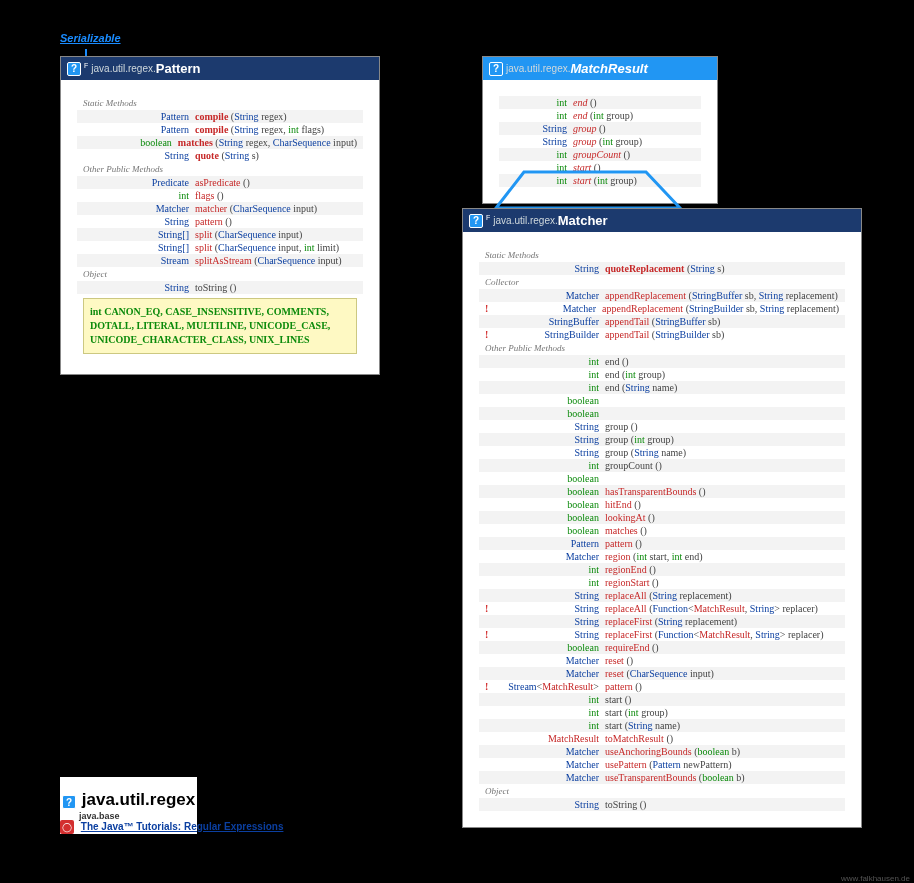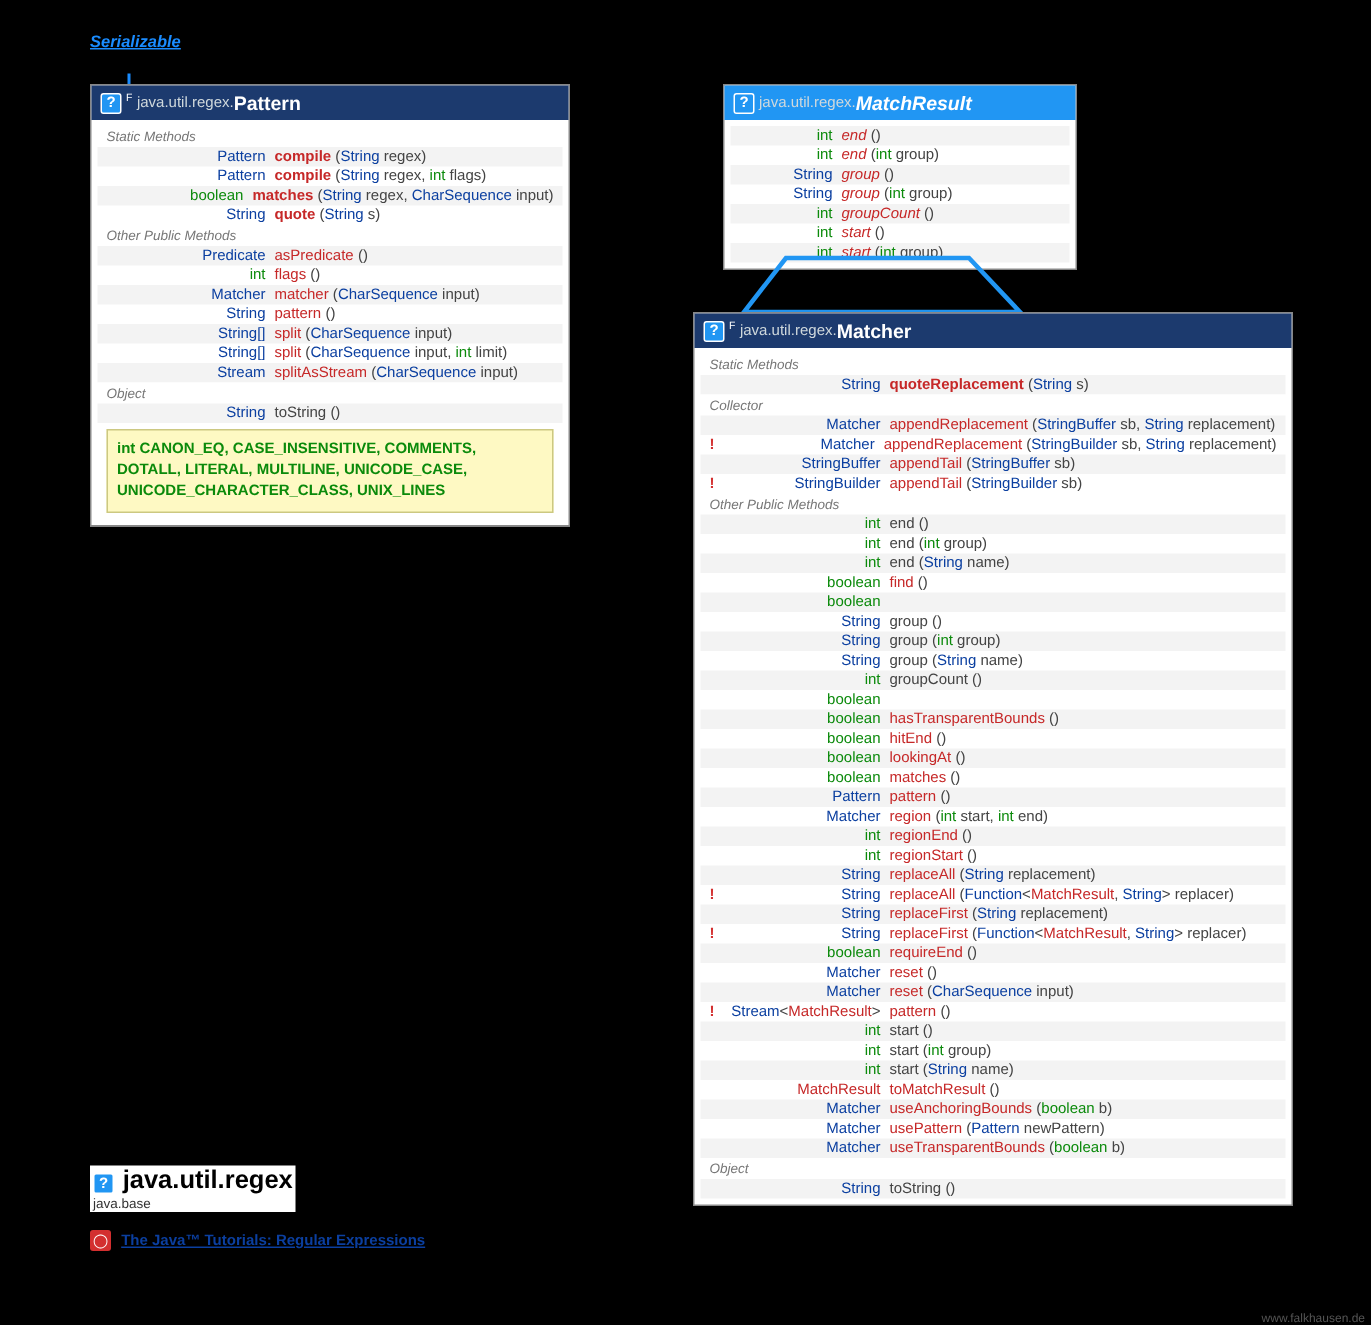--- a/index.html
+++ b/index.html
@@ -8,21 +8,21 @@
     padding: 0;
     background: #000;
     font-family: Verdana, Arial, sans-serif;
     font-size: 10px;
     width: 914px;
     height: 883px;
     position: relative;
   }
   .label-serial {
     position: absolute;
-    top: 22px;
+    top: 32px;
     left: 60px;
     color: #1a8cff;
     font-weight: bold;
     font-style: italic;
     font-size: 11px;
     text-decoration: underline;
   }
   .class-box {
     position: absolute;
     background: #fff;
@@ -53,21 +53,21 @@
     border-radius: 2px;
   }
   .sup-f {
     font-size: 7px;
     color: #fff;
     margin-right: 3px;
     margin-top: -6px;
   }
   .pkg { color: #cfd8dc; font-size: 10px; }
   .clsname { color: #fff; font-weight: bold; font-size: 13px; }
-  .box-body { padding: 4px; }
+  .box-body { padding: 16px; font-family: Liberation Serif, serif; }
   .section-label {
     font-style: italic;
     color: #777;
     font-size: 9px;
     padding: 2px 6px;
     background: #fff;
   }
   .row {
     display: flex;
     padding: 0 6px;
@@ -95,24 +95,24 @@
     font-weight: bold;
     font-size: 10px;
     line-height: 14px;
   }
   .pkg-title {
     position: absolute;
     left: 60px;
     top: 777px;
     color: #000;
     background: #fff;
-    padding: 0 2px;
+    padding: 13px 2px;
   }
   .pkg-title .big { font-weight: bold; font-size: 17px; }
-  .pkg-title .sub { font-size: 9px; font-weight: normal; color: #333; }
+  .pkg-title .sub { font-size: 9px; font-weight: bold; color: #333; margin-left: 17px; }
   .tut-link {
     position: absolute;
     left: 60px;
     top: 820px;
   }
   .tut-link .red-icon {
     display:inline-block; width:14px; height:14px; background:#d32f2f;
     color:#fff; font-size:9px; text-align:center; line-height:14px;
     border-radius:2px; margin-right:4px;
   }
@@ -287,21 +287,20 @@
         <span class="sig"><span class="t-g">end</span> <span class="t-g">(</span><span class="t-kw">int</span><span class="t-g"> group)</span></span>
       </div>
       <div class="row stripe">
         <span class="mark"></span>
         <span class="ret"><span class="t-kw">int</span></span>
         <span class="sig"><span class="t-g">end</span> <span class="t-g">(</span><span class="t-type">String</span><span class="t-g"> name)</span></span>
       </div>
       <div class="row ">
         <span class="mark"></span>
         <span class="ret"><span class="t-kw">boolean</span></span>
-        <span class="sig"><span class="t-m">find</span> <span class="t-g">()</span></span>
       </div>
       <div class="row stripe">
         <span class="mark"></span>
         <span class="ret"><span class="t-kw">boolean</span></span>
       </div>
       <div class="row ">
         <span class="mark"></span>
         <span class="ret"><span class="t-type">String</span></span>
         <span class="sig"><span class="t-g">group</span> <span class="t-g">()</span></span>
       </div>

